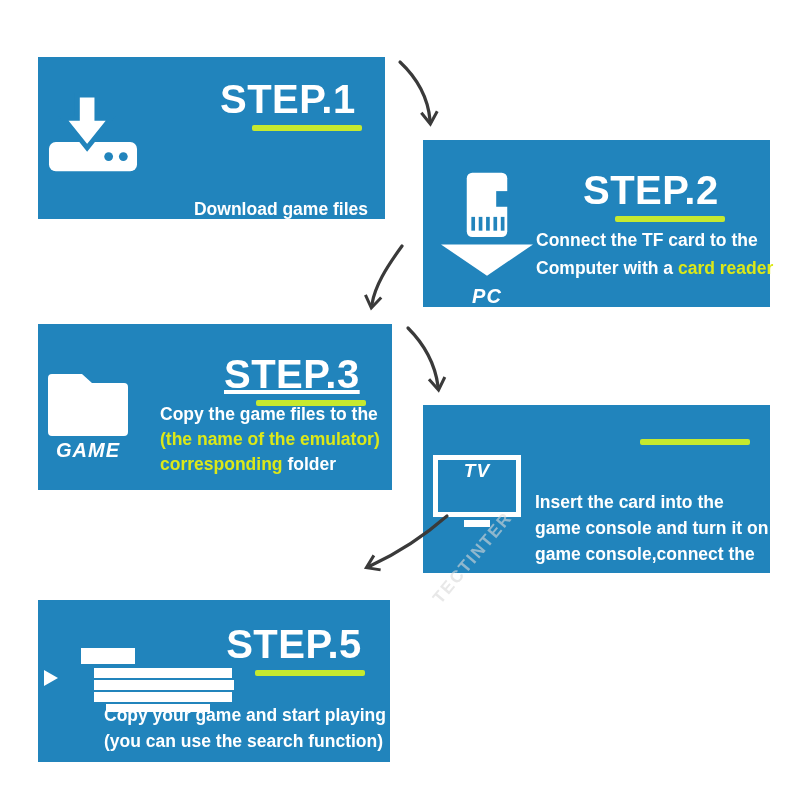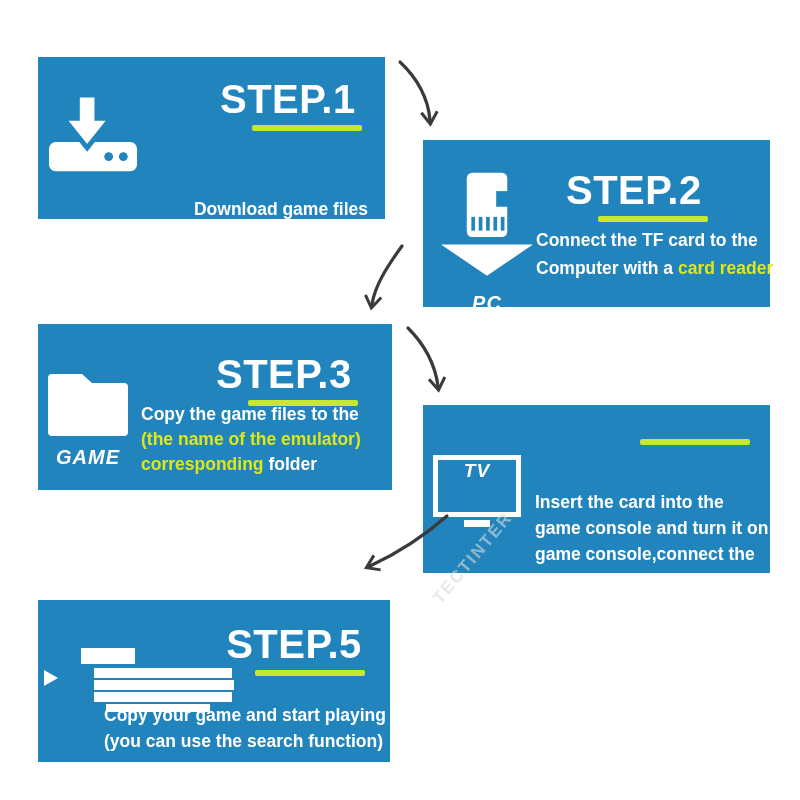--- a/index.html
+++ b/index.html
@@ -23,48 +23,48 @@
     position:absolute;
     font-size:40px;font-weight:bold;letter-spacing:.5px;line-height:1.1;
     color:#fff;white-space:nowrap;
   }
   .underline{
     display:block;width:110px;height:6px;border-radius:2px;
     background:var(--underline_green,#c6e92f);
     margin-top:4px;margin-left:32px;
   }
   #box1 .title{left:182px;top:20px;}
-  #box2 .title{left:143px;top:28px;}
-  #box3 .title{left:178px;top:28px;}
+  #box2 .title{left:160px;top:28px;}
+  #box3 .title{left:186px;top:28px;text-decoration:underline;}
   #box4 .title{left:185px;top:30px;}
   #box5 .title{left:185px;top:22px;text-align:center;}
 
   .desc{
     position:absolute;
     font-size:17.5px;font-weight:bold;line-height:26px;
     color:#fff;white-space:nowrap;
   }
   #box1 .desc{left:143px;top:104px;width:200px;text-align:center;margin-top:35px;}
   #box2 .desc{left:113px;top:86px;line-height:28px;}
-  #box3 .desc{left:103px;top:78px;line-height:25px;}
+  #box3 .desc{left:122px;top:78px;line-height:25px;}
   #box4 .desc{left:112px;top:84px;line-height:26px;}
   #box5 .desc{left:66px;top:102px;width:270px;text-align:center;}
 
   .hl{color:var(--highlight_yellow,#dce818);}
 
   .icon{position:absolute;display:flex;flex-direction:column;align-items:center;}
   #box1 .icon{left:10px;top:36px;}
   #box2 .icon{left:18px;top:32px;}
   #box3 .icon{left:10px;top:42px;text-align:center;}
   #box4 .icon{left:10px;top:50px;}
   #box5 .icon{left:6px;top:46px;}
 
   .icon-caption{
     font-style:italic;font-weight:bold;font-size:20px;color:#fff;
-    margin-top:10px;letter-spacing:1px;
+    margin-top:3px;letter-spacing:1px;
   }
   .whitefill{fill:#fff;}
   .bluefill{fill:var(--box_blue,#2184bc);}
   .bluestroke{stroke:var(--box_blue,#2184bc);}
 
   
   .tv-screen{
     position:relative;width:78px;height:52px;
     border:5px solid #fff;border-radius:0;
     display:flex;align-items:flex-start;justify-content:center;

